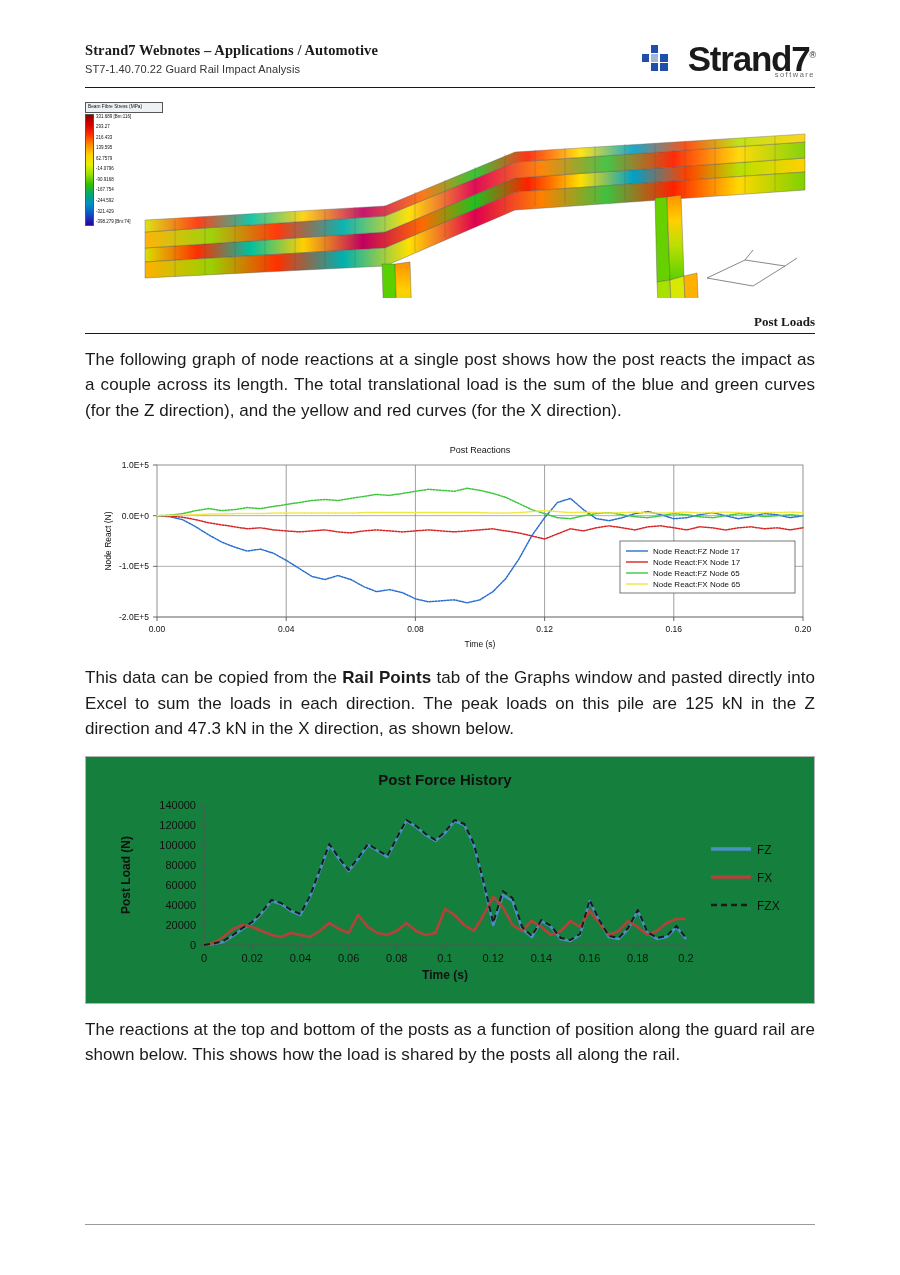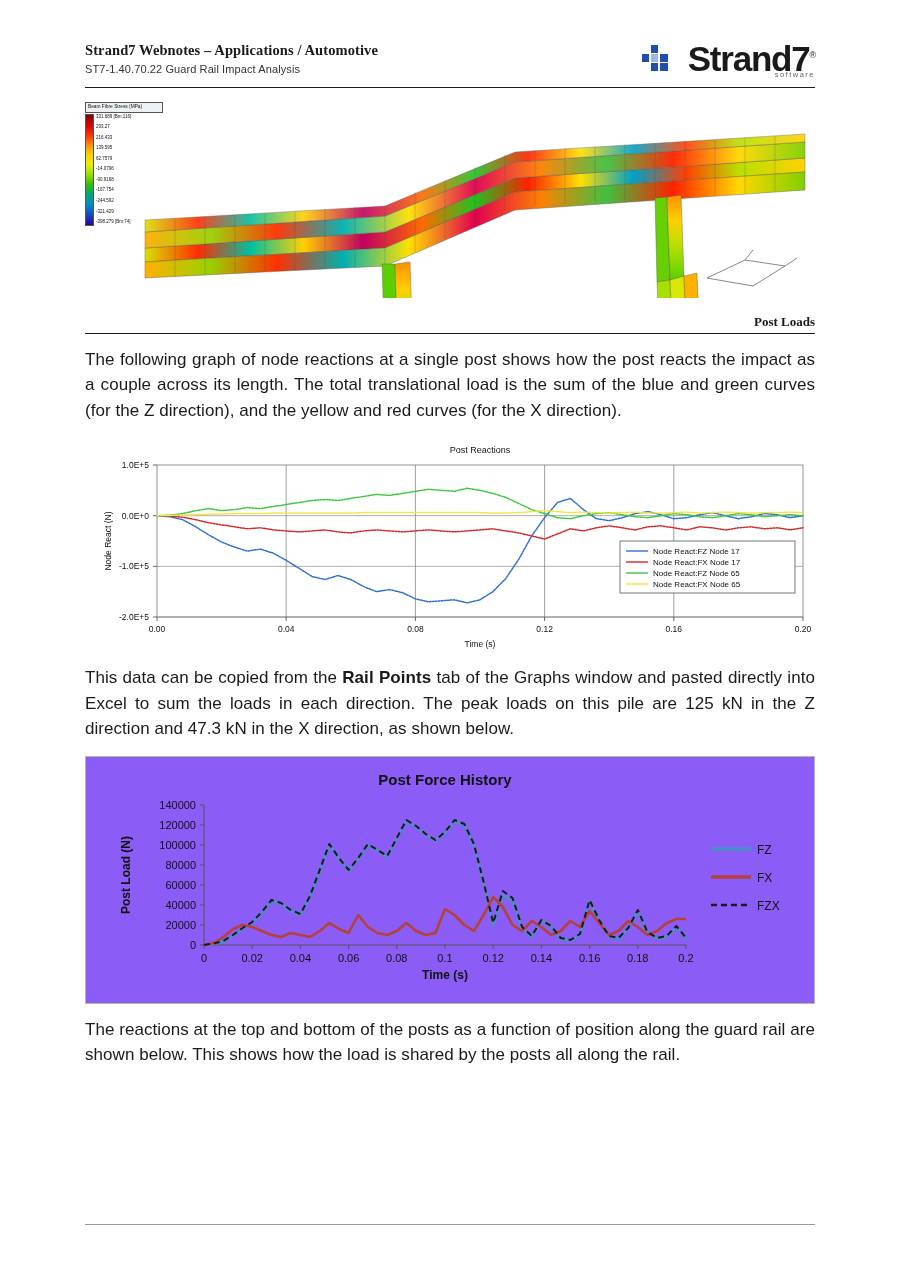--- a/index.html
+++ b/index.html
@@ -152,21 +152,21 @@
     position: relative;
   }
 
   
   .graph2 {
     margin: 14px 0 0 0;
     width: 730px;
     height: 248px;
     border: 1px solid #b4b4b4;
     position: relative;
-    background: #8b5cf6;
+    background: #15803d;
   }
 
   
   .footer {
     position: absolute;
     left: 85px; right: 85px;
     bottom: 44px;
     font-size: 10.5px;
     color: #222;
   }

